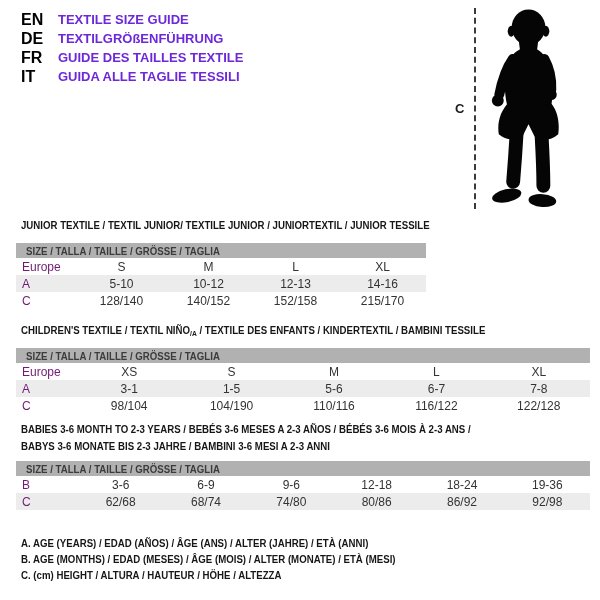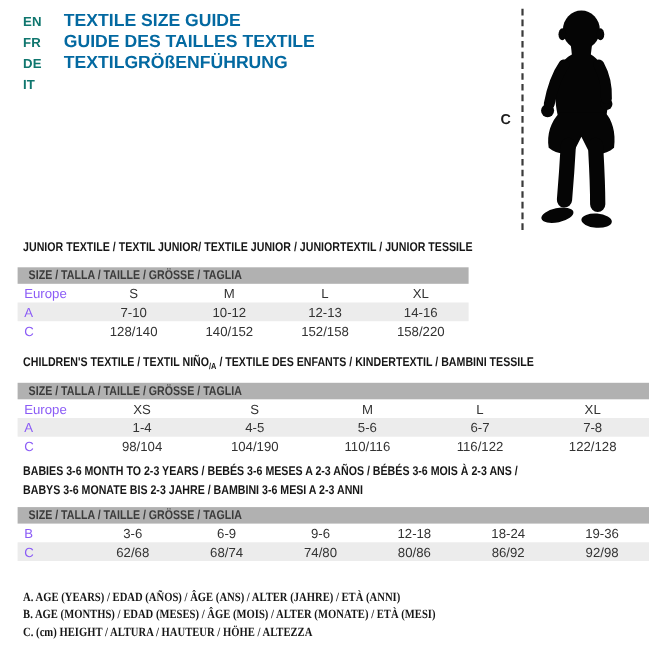--- a/index.html
+++ b/index.html
@@ -7,22 +7,22 @@
     position:relative;
     width:600px;height:600px;
     background:#ffffff;
     font-family:"Liberation Sans","DejaVu Sans",sans-serif;
     color:#1d1d1d;
     overflow:hidden;
   }
   
   .langs{position:absolute;left:21px;top:10px;}
   .lrow{display:flex;height:19px;align-items:center;}
-  .lcode{width:37px;font-weight:700;font-size:12px;color:#0f766e;}
-  .ltext{font-weight:700;font-size:16px;color:#0369a1;white-space:nowrap;}
+  .lcode{width:37px;font-weight:700;font-size:16px;color:#000000;}
+  .ltext{font-weight:700;font-size:13px;color:#6d28d9;white-space:nowrap;}
 
   
   .dotline{
     position:absolute;left:474px;top:8px;height:201px;width:0;
     border-left:2px dashed #3a3a3a;
   }
   .cmark{
     position:absolute;left:455px;top:101px;
     font-weight:700;font-size:13px;color:#1b1b1b;
   }
@@ -54,49 +54,50 @@
   }
   .bar span{
     font-weight:700;font-size:11.5px;color:#3b3b3b;white-space:nowrap;
     transform:scaleX(0.84);transform-origin:0 50%;display:inline-block;
   }
   .trow{display:grid;height:17px;align-items:center;}
   .cols4{grid-template-columns:62px repeat(4,1fr);}
   .cols5{grid-template-columns:62px repeat(5,1fr);}
   .cols6{grid-template-columns:62px repeat(6,1fr);}
   .trow.shaded{background:#ececec;}
-  .lbl{padding-left:6px;text-align:left;color:#8b5cf6;}
+  .lbl{padding-left:6px;text-align:left;color:#701a75;}
   .val{text-align:center;color:#333;white-space:nowrap;}
 
   
-  .legend{position:absolute;left:21px;top:535px;font-family:Liberation Serif, serif;}
+  .legend{position:absolute;left:21px;top:535px;}
   .legend-line{
     display:block;height:16px;line-height:16px;
     font-weight:700;font-size:11.5px;color:#161616;white-space:nowrap;
     transform:scaleX(0.84);transform-origin:0 0;
   }
 </style>
 </head>
 <body>
 
 <div class="langs">
   <div class="lrow">
     <span class="lcode">EN</span>
     <span class="ltext">TEXTILE SIZE GUIDE</span>
   </div>
   <div class="lrow">
+    <span class="lcode">DE</span>
+    <span class="ltext">TEXTILGRÖßENFÜHRUNG</span>
+  </div>
+  <div class="lrow">
     <span class="lcode">FR</span>
     <span class="ltext">GUIDE DES TAILLES TEXTILE</span>
   </div>
   <div class="lrow">
-    <span class="lcode">DE</span>
-    <span class="ltext">TEXTILGRÖßENFÜHRUNG</span>
-  </div>
-  <div class="lrow">
     <span class="lcode">IT</span>
+    <span class="ltext">GUIDA ALLE TAGLIE TESSILI</span>
   </div>
 </div>
 
 <div class="dotline"></div>
 <div class="cmark">C</div>
 <svg class="baby" viewBox="0 0 104 206" xmlns="http://www.w3.org/2000/svg" aria-hidden="true">
   <g fill="#050505" stroke="none">
     <ellipse cx="50" cy="22" rx="17" ry="18"></ellipse>
     <ellipse cx="32.5" cy="26" rx="3.5" ry="5.5"></ellipse>
     <ellipse cx="67.5" cy="26" rx="3.5" ry="5.5"></ellipse>
@@ -124,31 +125,31 @@
   </div>
   <div class="trow cols4">
     <span class="lbl">Europe</span>
     <span class="val">S</span>
     <span class="val">M</span>
     <span class="val">L</span>
     <span class="val">XL</span>
   </div>
   <div class="trow cols4 shaded">
     <span class="lbl">A</span>
-    <span class="val">7-10</span>
+    <span class="val">5-10</span>
     <span class="val">10-12</span>
     <span class="val">12-13</span>
     <span class="val">14-16</span>
   </div>
   <div class="trow cols4">
     <span class="lbl">C</span>
     <span class="val">128/140</span>
     <span class="val">140/152</span>
     <span class="val">152/158</span>
-    <span class="val">158/220</span>
+    <span class="val">215/170</span>
   </div>
 </div>
 
 <div class="sec-title t-children">
   <span>CHILDREN'S TEXTILE / TEXTIL NIÑO</span><span class="sub">/A</span><span> / TEXTILE DES ENFANTS / KINDERTEXTIL / BAMBINI TESSILE</span>
 </div>
 
 <div class="size-table w-wide tbl-children">
   <div class="bar">
     <span>SIZE / TALLA / TAILLE / GRÖSSE / TAGLIA</span>
@@ -156,22 +157,22 @@
   <div class="trow cols5">
     <span class="lbl">Europe</span>
     <span class="val">XS</span>
     <span class="val">S</span>
     <span class="val">M</span>
     <span class="val">L</span>
     <span class="val">XL</span>
   </div>
   <div class="trow cols5 shaded">
     <span class="lbl">A</span>
-    <span class="val">1-4</span>
-    <span class="val">4-5</span>
+    <span class="val">3-1</span>
+    <span class="val">1-5</span>
     <span class="val">5-6</span>
     <span class="val">6-7</span>
     <span class="val">7-8</span>
   </div>
   <div class="trow cols5">
     <span class="lbl">C</span>
     <span class="val">98/104</span>
     <span class="val">104/190</span>
     <span class="val">110/116</span>
     <span class="val">116/122</span>

